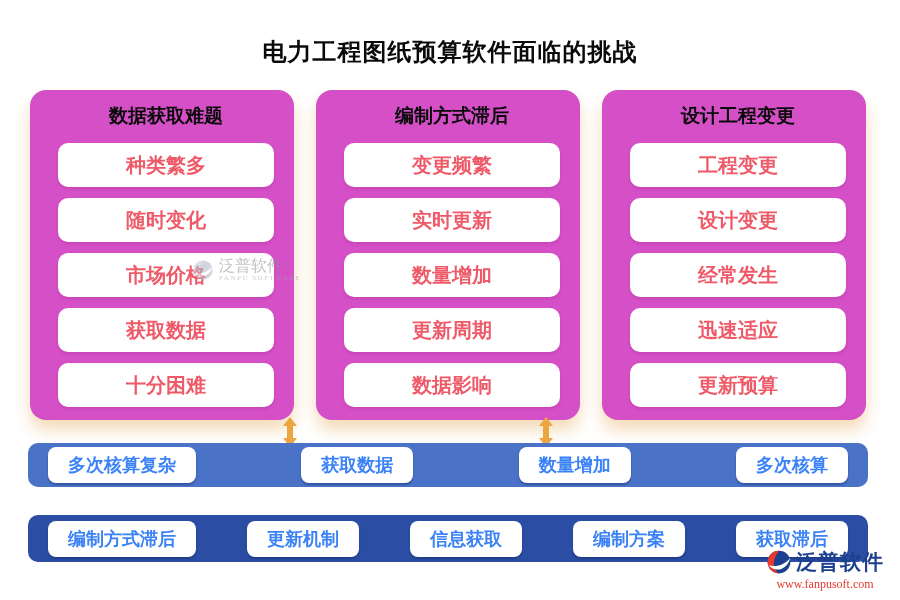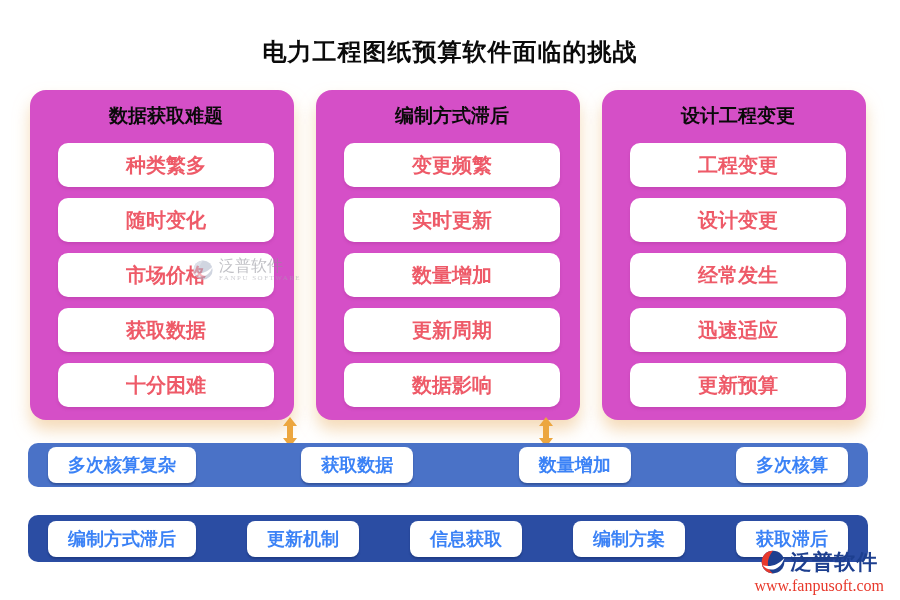--- a/index.html
+++ b/index.html
@@ -57,21 +57,21 @@
   .wm-texts{display:flex;flex-direction:column;line-height:1.05;}
   .wm-brand{font-size:16px;color:#8f8f98;}
   .wm-sub{font-size:7px;color:#a5a5ae;letter-spacing:1.5px;}
   
   .logo{
     position:absolute;right:16px;top:548px;display:flex;flex-direction:column;
     align-items:center;
   }
   .logo-row{display:flex;align-items:center;gap:4px;}
   .logo-brand{font-size:21px;font-weight:bold;color:#1d3f8f;letter-spacing:1px;}
-  .logo-url{font-size:16px;color:#e8392c;margin-top:1px;}
+  .logo-url{font-size:12px;color:#e8392c;margin-top:1px;}
 </style>
 </head>
 <body>
 
 <div class="canvas">
 
   <div class="title">电力工程图纸预算软件面临的挑战</div>
 
   <div class="panels">
 

